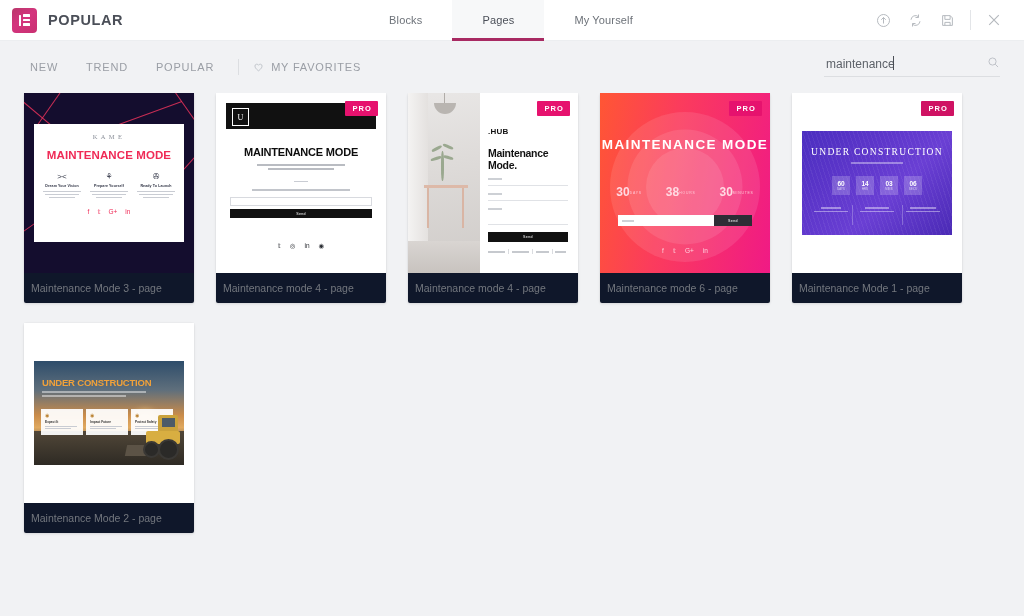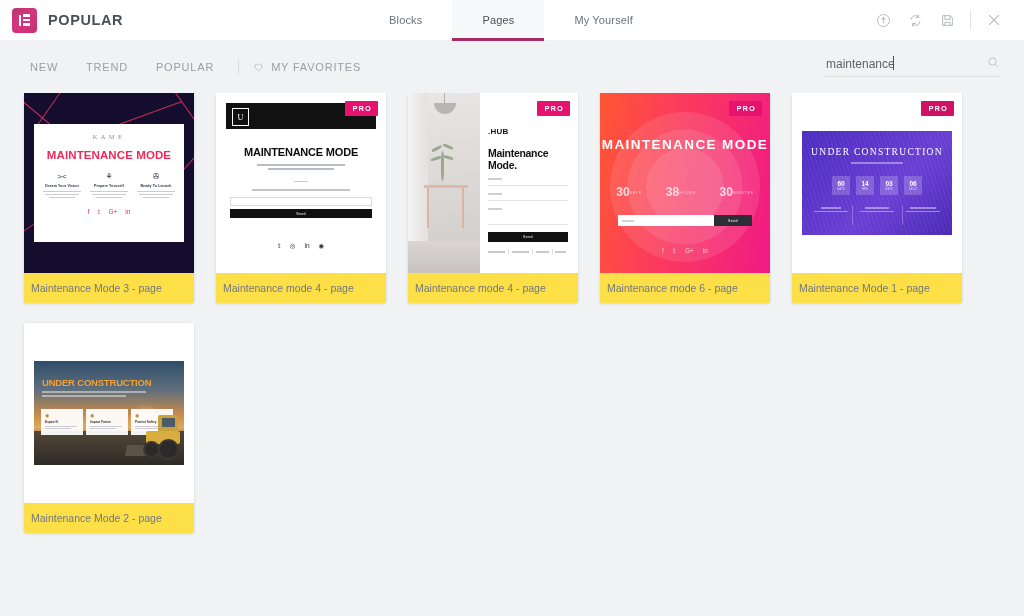--- a/index.html
+++ b/index.html
@@ -81,21 +81,21 @@
     position:absolute;left:69px;top:-1px;width:1px;height:14px;background:#4a4e55;
   }
   .searchwrap .sicon{position:absolute;right:0;top:-2px;color:#b9bdc3;}
 
   
   .grid{
     flex:1;padding:0 24px;display:flex;flex-wrap:wrap;align-content:flex-start;
     gap:20px 22px;overflow:hidden;
   }
   .card{
-    width:170px;background:#fde047;border-radius:2px;
+    width:170px;background:#0f172a;border-radius:2px;
     box-shadow:0 1px 3px rgba(0,0,0,.10),0 0 0 1px rgba(0,0,0,.015);
     cursor:pointer;display:flex;flex-direction:column;
     align-self:flex-start;
   }
   .thumb{
     position:relative;width:170px;overflow:hidden;background:#fff;
     display:flex;align-items:center;justify-content:center;
   }
   .cardlabel{
     height:30px;display:flex;align-items:center;padding:0 7px;

